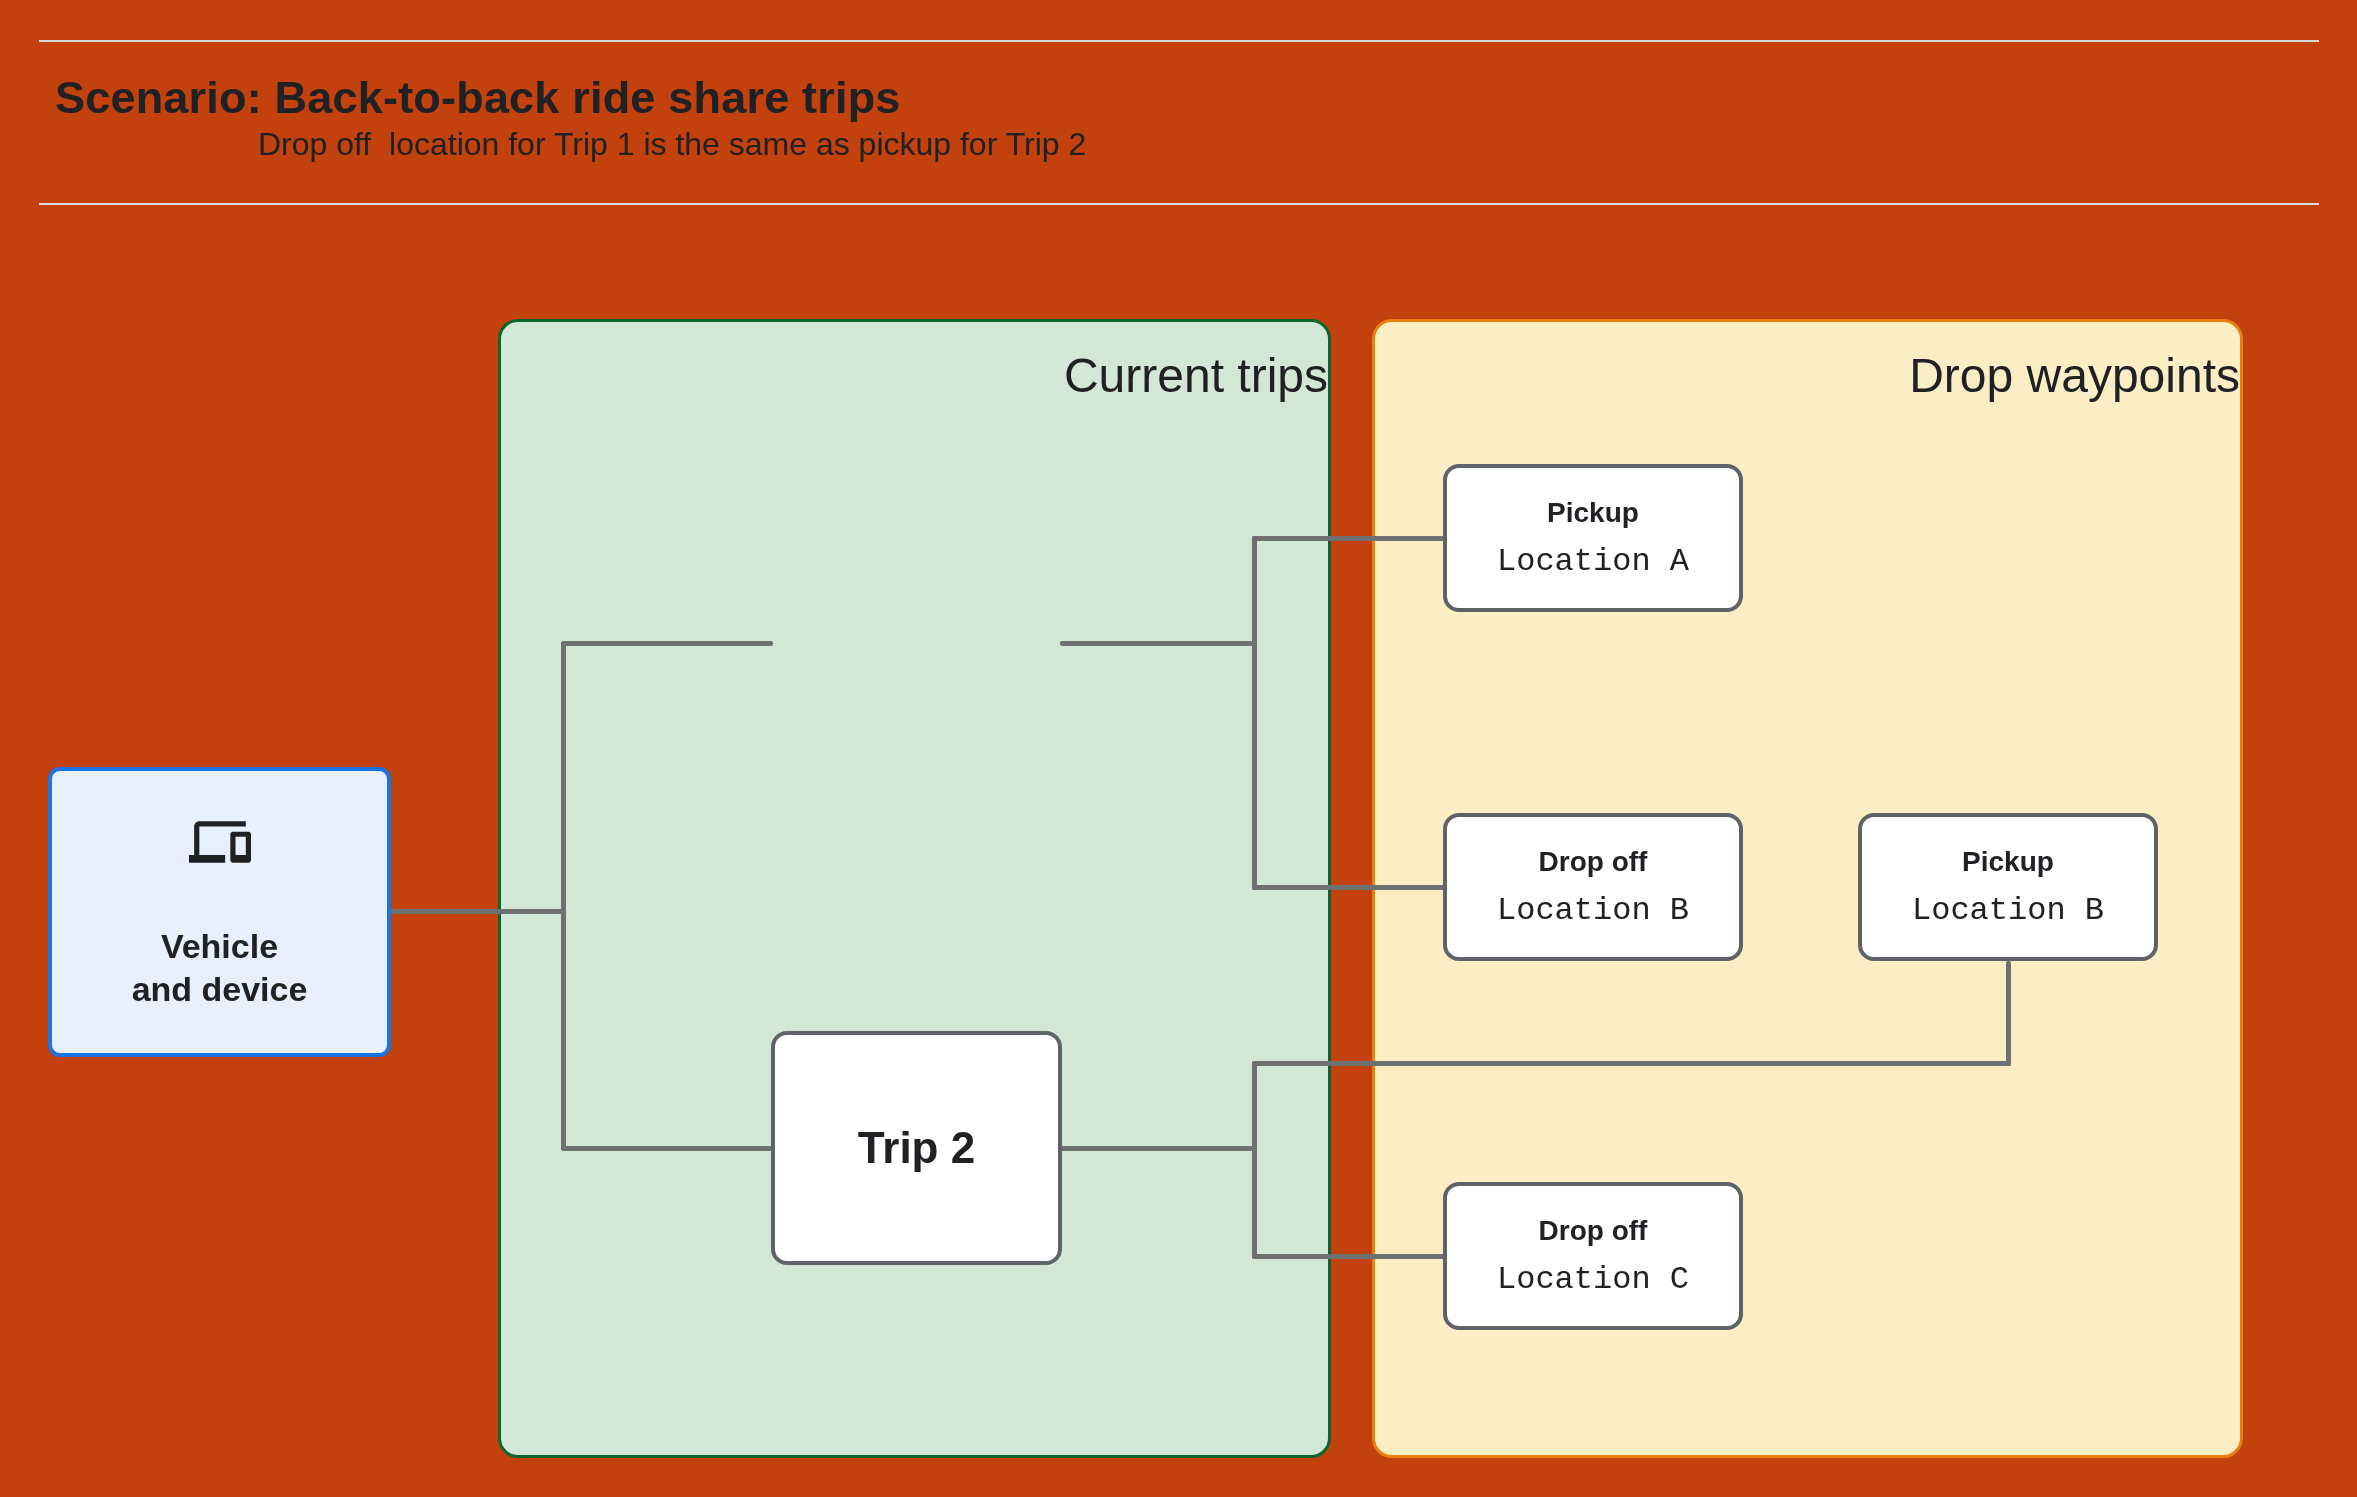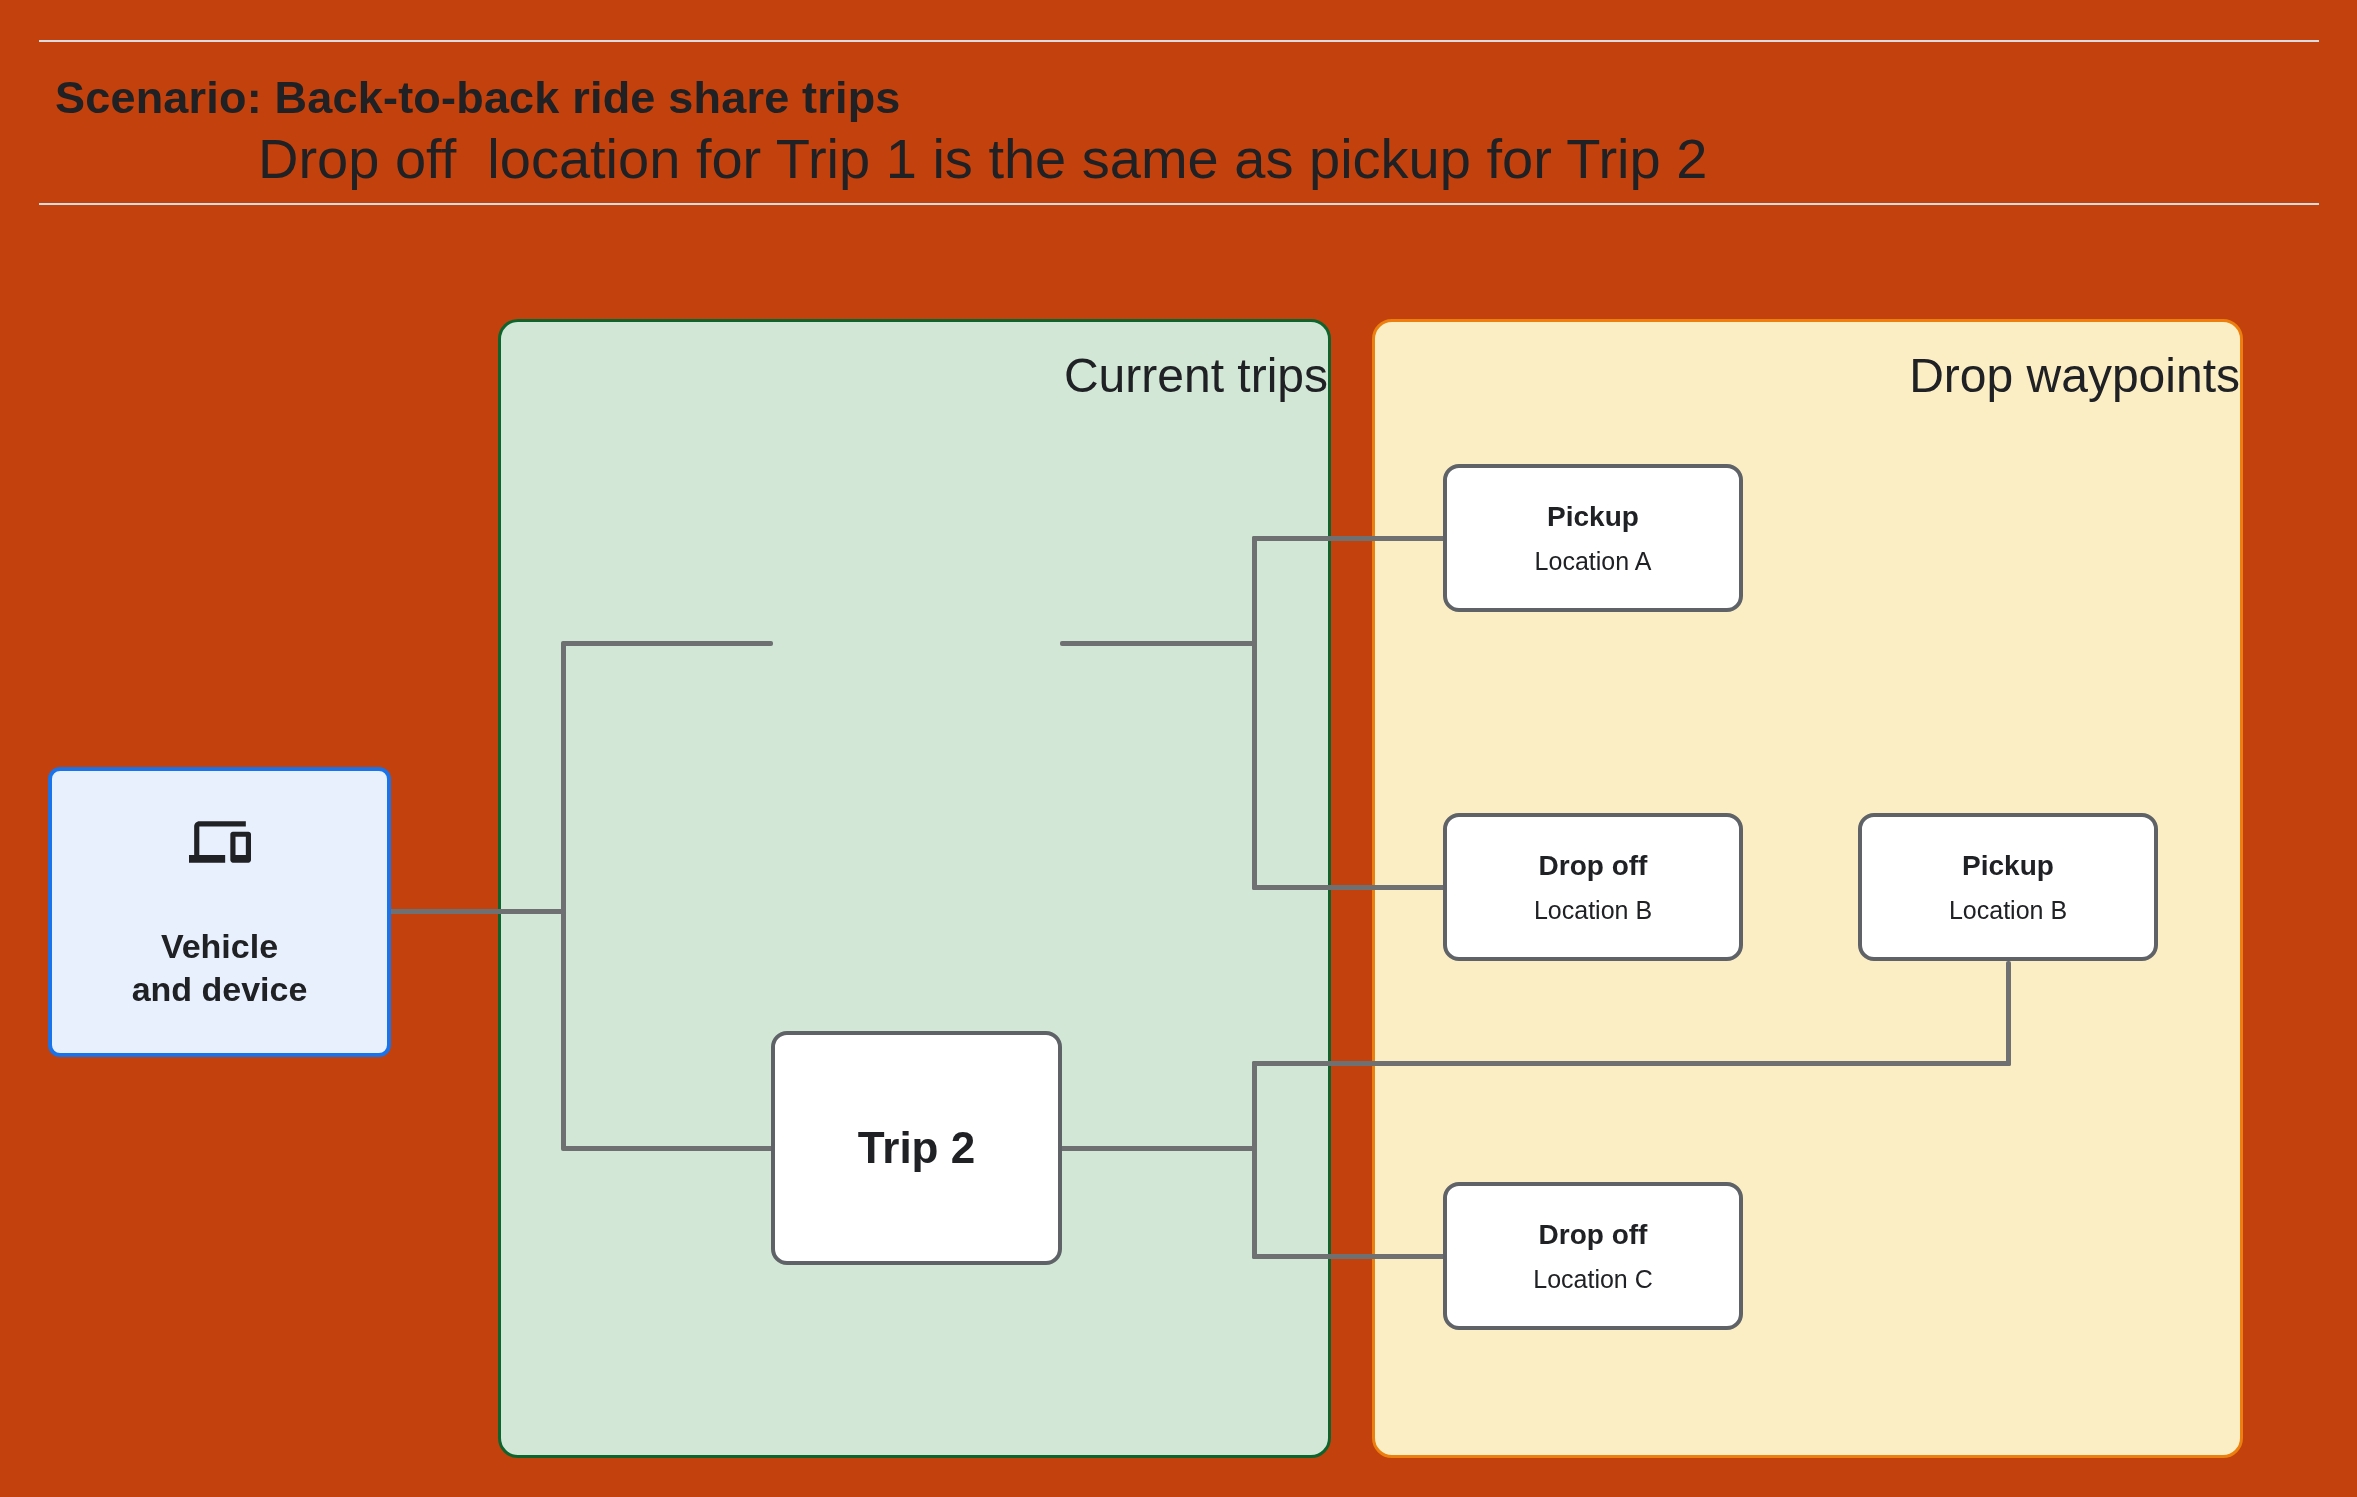--- a/index.html
+++ b/index.html
@@ -23,21 +23,21 @@
     color:var(--text);
     overflow:hidden;
   }
   .rule{position:absolute;left:39px;width:2280px;height:2px;background:var(--rule);}
   .title{
     position:absolute;left:55px;top:72px;
     font-size:45px;font-weight:700;letter-spacing:0.2px;
   }
   .subtitle{
     position:absolute;left:258px;top:126px;
-    font-size:56px;font-weight:400;white-space:pre-wrap;
+    font-size:32px;font-weight:400;white-space:pre-wrap;
   }
   .panel{
     position:absolute;top:319px;height:1139px;
     border-radius:20px;box-sizing:border-box;z-index:1;
   }
   .panel.green{left:498px;width:833px;background:var(--green-fill);border:3px solid var(--green-border);}
   .panel.orange{left:1372px;width:871px;background:var(--orange-fill);border:3px solid var(--orange-border);}
   .panel-title{
     position:absolute;top:26px;left:0;width:100%;
     text-align:right;font-size:48px;font-weight:400;
@@ -62,21 +62,21 @@
     background:#ffffff;border:4px solid var(--box-border);border-radius:16px;
     font-size:44px;font-weight:700;
   }
   .trip.t1{top:526px;}
   .trip.t2{top:1031px;}
   .waypoint{
     width:300px;height:148px;
     background:#ffffff;border:4px solid var(--box-border);border-radius:16px;
   }
   .waypoint .wp-title{font-size:28px;font-weight:700;line-height:1.2;}
-  .waypoint .wp-sub{font-size:25px;font-weight:400;margin-top:14px;}
+  .waypoint .wp-sub{font-size:32px;font-weight:400;margin-top:14px;font-family:Liberation Mono, monospace;}
   .wp-a{left:1443px;top:464px;}
   .wp-b{left:1443px;top:813px;}
   .wp-b2{left:1858px;top:813px;}
   .wp-c{left:1443px;top:1182px;}
 </style>
 </head>
 <body>
 
 <div class="canvas">
 

